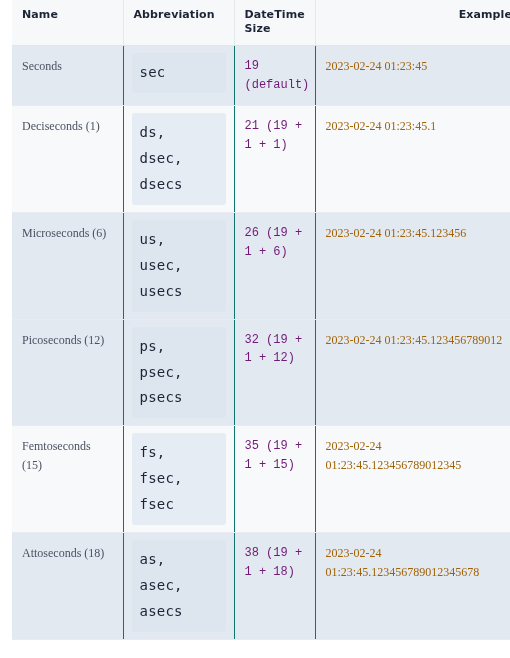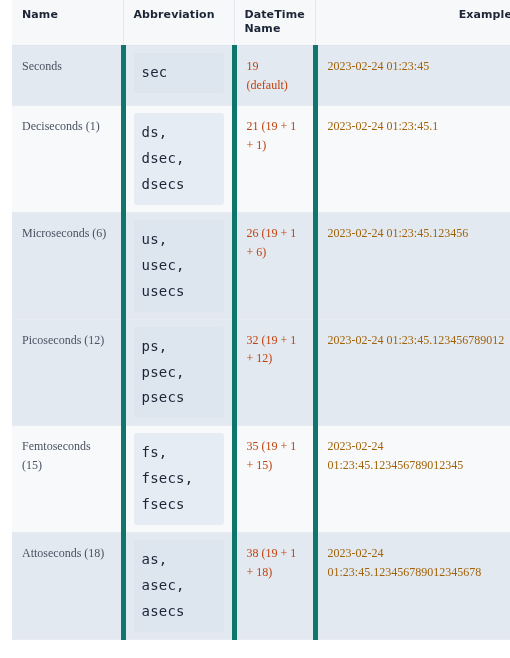--- a/index.html
+++ b/index.html
@@ -45,21 +45,21 @@
     border-right: 1px solid #e3e8ef;
     border-bottom: 1px solid #dfe5ee;
     line-height: 1.28;
     letter-spacing: 0.1px;
   }
   thead th:last-child { border-right: none; text-align: right; }
 
   tbody td {
     vertical-align: top;
     padding: 11px 10px 11px 10px;
-    border-right: 5px solid #0f766e;
+    border-right: 1px solid #0f766e;
     border-bottom: 1px solid #e8ecf2;
     color: #4a5262;
     font-family: "Liberation Serif", serif;
     font-size: 12px;
     line-height: 1.55;
   }
   tbody td:last-child { border-right: none; }
 
   tbody tr.odd  td { background: #e2e9f1; }
   tbody tr.even td { background: #f7f9fb; }
@@ -76,39 +76,39 @@
     background: #dde5ef;
     border-radius: 3px;
     padding: 7px 8px 7px 8px;
     line-height: 1.85;
     letter-spacing: 0.2px;
     word-spacing: 1px;
   }
   tr.even .code-chip { background: #e6ecf4; }
 
   td.cell-name  { color: #4a5262; }
-  td.cell-size  { color: #c2410c; }
+  td.cell-size  { color: #701a75; font-family: Liberation Mono, monospace; }
   td.cell-ex    { color: #a16207; }
 </style>
 </head>
 <body>
 
 <div class="table-wrap">
   <table class="doc-table">
     <colgroup>
       <col class="c-name">
         <col class="c-abbr">
         <col class="c-size">
         <col class="c-ex">
     </colgroup>
     <thead>
       <tr>
         <th>Name</th>
         <th>Abbreviation</th>
-        <th>DateTime Name</th>
+        <th>DateTime Size</th>
         <th>Example</th>
       </tr>
     </thead>
     <tbody id="tbody">
         <tr class="odd">
           <td class="cell-name">Seconds</td>
           <td class="cell-abbr">
             <code class="code-chip">sec</code>
           </td>
           <td class="cell-size">19 (default)</td>
@@ -134,21 +134,21 @@
           <td class="cell-name">Picoseconds (12)</td>
           <td class="cell-abbr">
             <code class="code-chip">ps, psec, psecs</code>
           </td>
           <td class="cell-size">32 (19 + 1 + 12)</td>
           <td class="cell-ex">2023-02-24 01:23:45.123456789012</td>
         </tr>
         <tr class="even">
           <td class="cell-name">Femtoseconds (15)</td>
           <td class="cell-abbr">
-            <code class="code-chip">fs, fsecs, fsecs</code>
+            <code class="code-chip">fs, fsec, fsec</code>
           </td>
           <td class="cell-size">35 (19 + 1 + 15)</td>
           <td class="cell-ex">2023-02-24 01:23:45.123456789012345</td>
         </tr>
         <tr class="odd">
           <td class="cell-name">Attoseconds (18)</td>
           <td class="cell-abbr">
             <code class="code-chip">as, asec, asecs</code>
           </td>
           <td class="cell-size">38 (19 + 1 + 18)</td>

